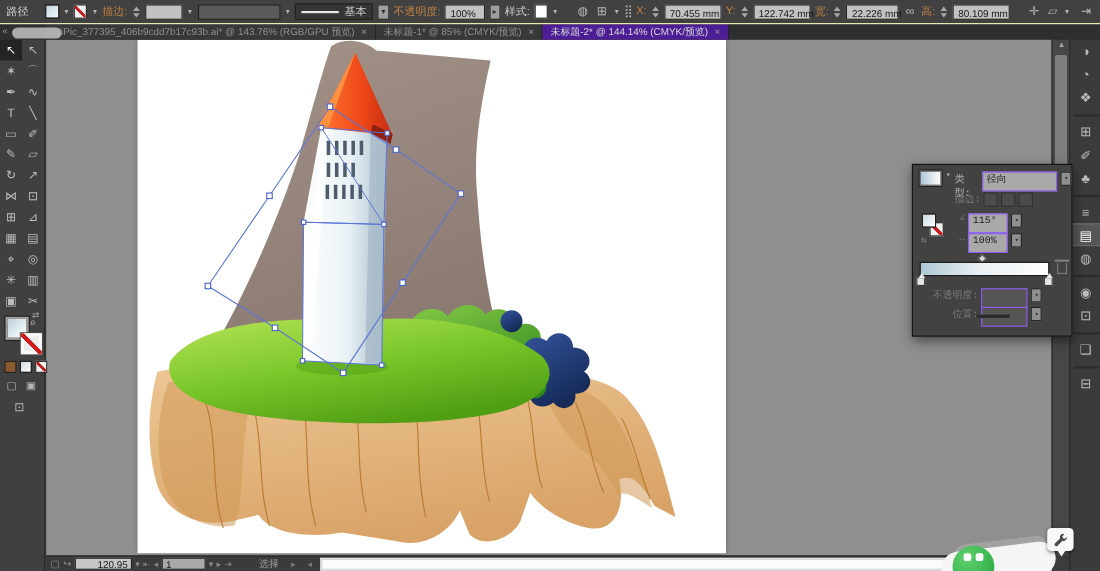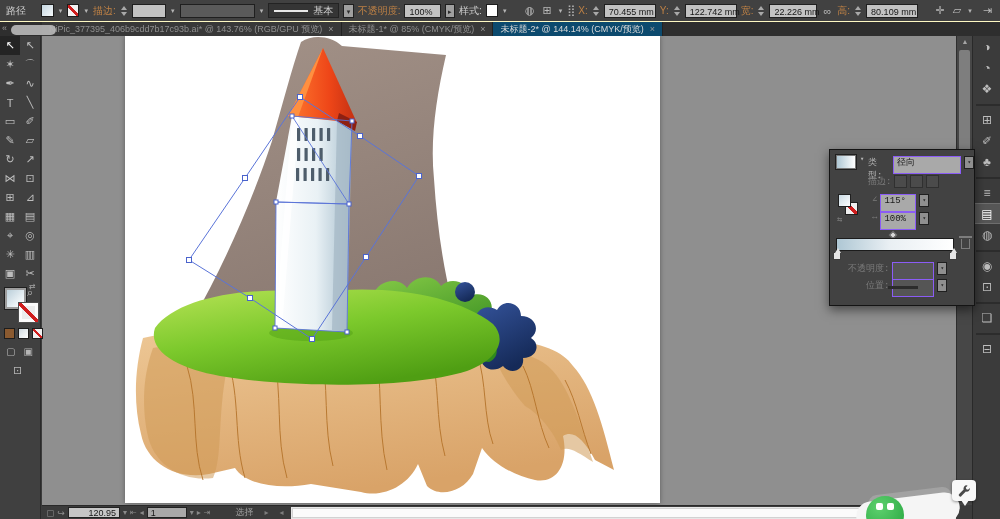--- a/index.html
+++ b/index.html
@@ -41,21 +41,21 @@
   .stroke-line { width:34px; height:2px; background:#e8e8e8; }
   .cb-icon { color:#b9b9b9; font-size:11px; padding:0 2px; }
   .refgrid { color:#b0b0b0; font-size:11px; letter-spacing:-1px; }
   .cb-gap { width:8px; }
   .flex-sp { flex:1; }
 
   
   #tab-bar { left:0; top:22px; width:1000px; height:14px; background:#2e2e2e; display:flex; padding-left:42px; z-index:20; }
   .tab { display:flex; align-items:center; gap:6px; padding:0 7px; height:14px;
     background:#383838; border-right:1px solid #222; color:#8f8f8f; font-size:9px; white-space:nowrap; }
-  .tab.active { background:#0c4a6e; color:#d8d8d8; }
+  .tab.active { background:#4c1d95; color:#d8d8d8; }
   .tab-close { color:#9a9a9a; font-size:9px; }
   #toolbar-collapse { left:2px; top:23px; color:#9a9a9a; font-size:9px; z-index:21; }
   #toolbar-grip { left:11px; top:25px; width:45px; height:10px; background:#b7b7b7;
     border-radius:5px; opacity:.92; z-index:22; }
 
   
   #toolbar { left:0; top:36px; width:41px; height:483px; background:#404040;
     border-right:1px solid #2a2a2a; z-index:10; }
   .tools { display:grid; grid-template-columns:20px 20px; }
   .tool-cell { width:20px; height:19px; display:flex; align-items:center; justify-content:center;

